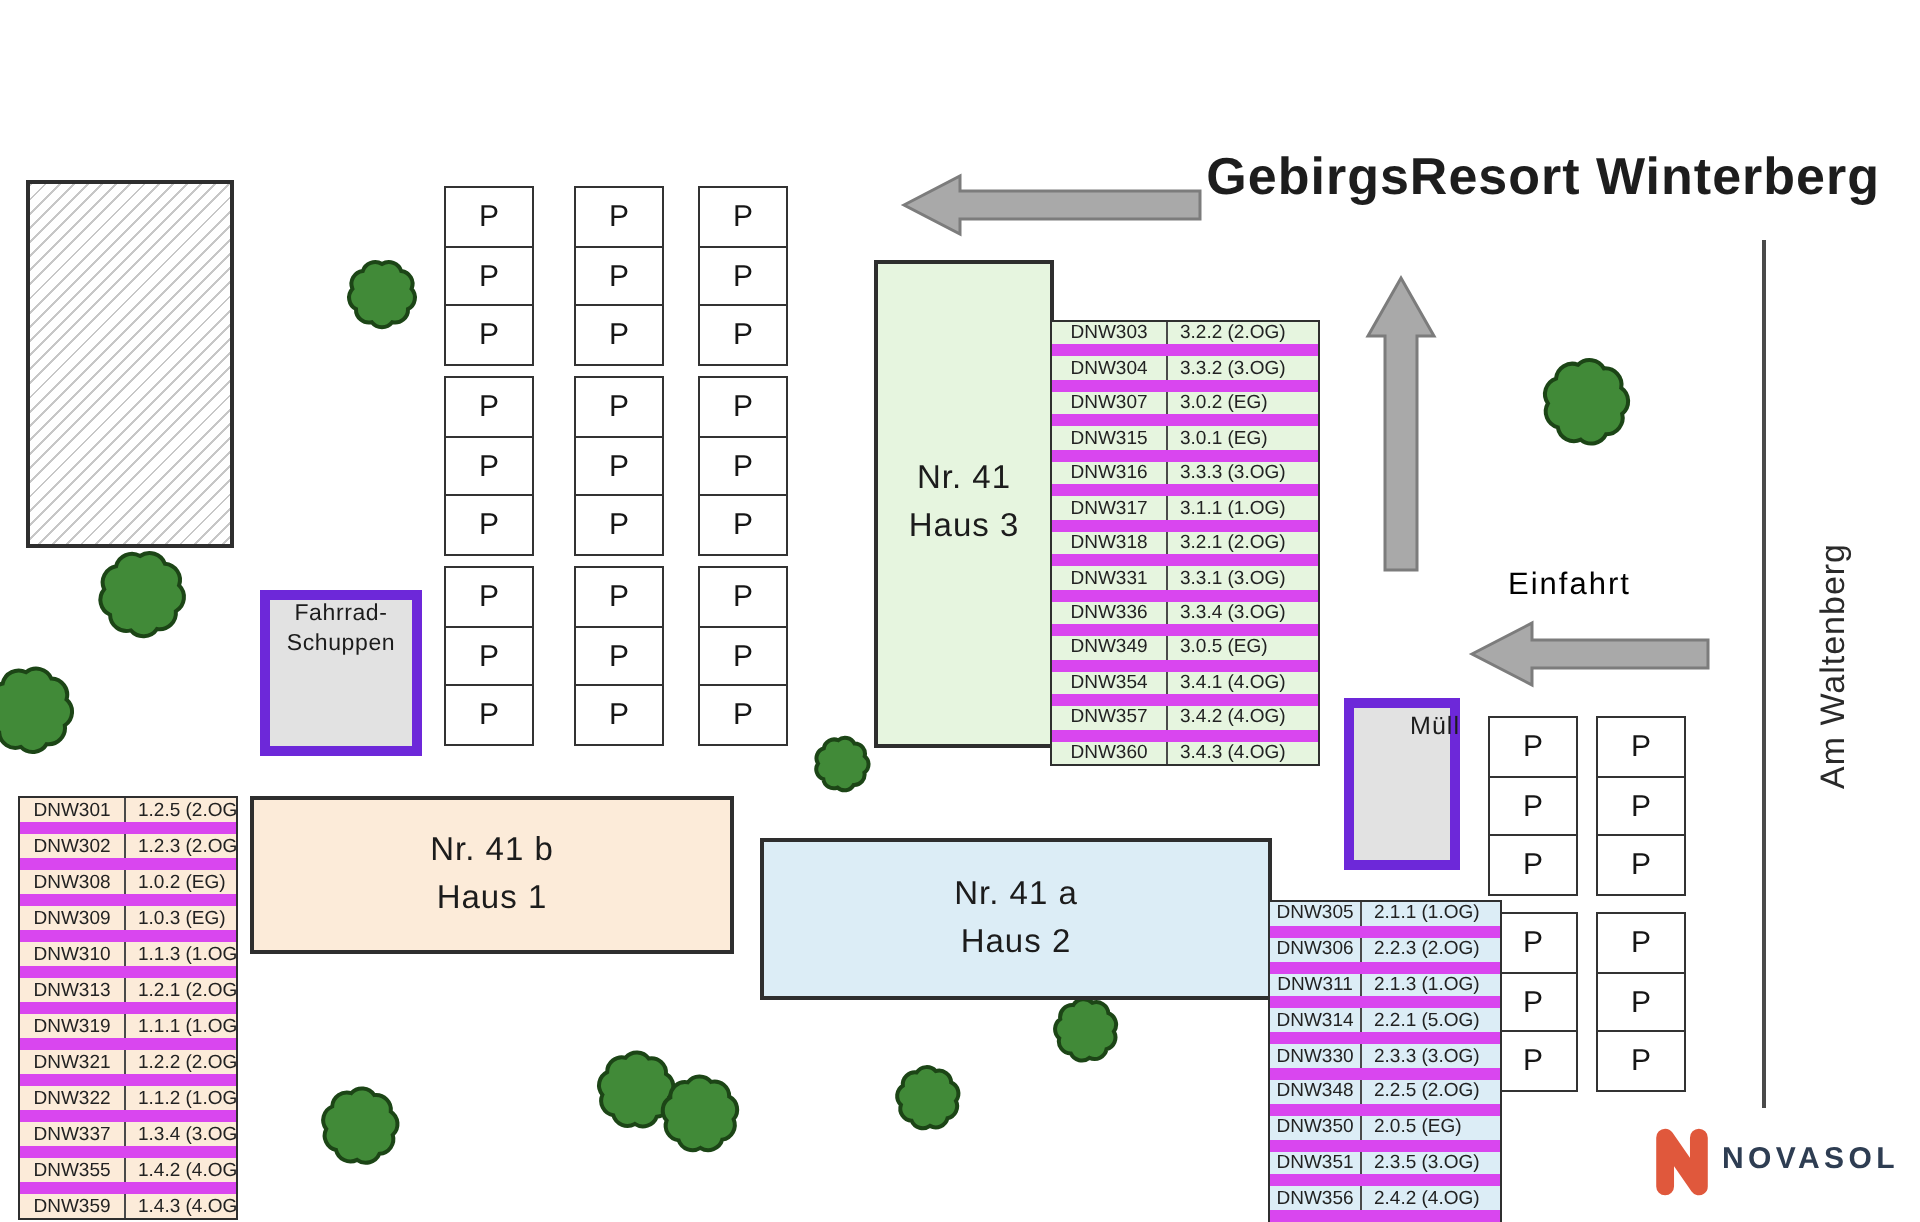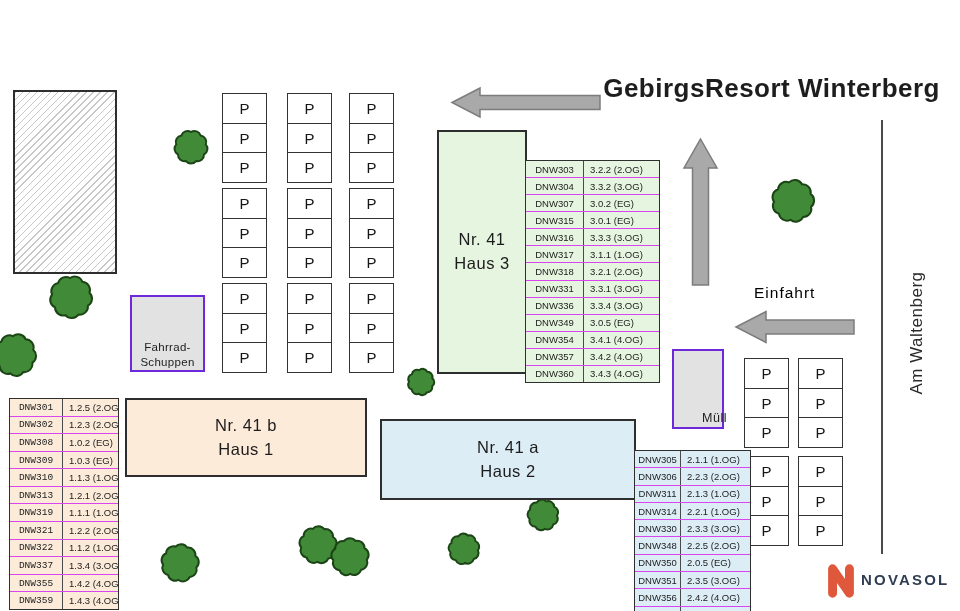--- a/index.html
+++ b/index.html
@@ -15,36 +15,36 @@
     left:13px;top:90px;width:100px;height:180px;border:2px solid #2e2e2e;
     background:repeating-linear-gradient(135deg,#c7c7c7 0 1px,transparent 1px 5px);
   }
   
   .bld{border:2px solid #2e2e2e;display:flex;align-items:center;justify-content:center;text-align:center;}
   .bld-label{white-space:pre-line;font-size:16.5px;line-height:1.45;color:#1c1c1c;letter-spacing:0.5px;}
   .haus3{left:437px;top:130px;width:86px;height:240px;background:var(--haus3-fill);}
   .haus1{left:125px;top:398px;width:238px;height:75px;background:var(--haus1-fill);}
   .haus2{left:380px;top:419px;width:252px;height:77px;background:var(--haus2-fill);z-index:1;}
   
-  .graybox{border:2px solid #6d28d9;background:var(--shed-fill);display:flex;align-items:flex-end;justify-content:center;text-align:center;}
+  .graybox{border:5px solid #6d28d9;background:var(--shed-fill);display:flex;align-items:flex-start;justify-content:center;text-align:center;}
   .fahrrad{left:130px;top:295px;width:71px;height:73px;}
   .fahrrad .bld-label{font-size:11.5px;line-height:1.3;letter-spacing:0.3px;}
   .muell{left:672px;top:349px;width:48px;height:76px;}
   .muell .bld-label{font-size:12.5px;}
   
   .tbl{border:1.5px solid #2f2f2f;display:flex;flex-direction:column;box-sizing:border-box;z-index:2;}
   .tbl-haus3{left:525px;top:160px;width:135px;height:223px;background:var(--haus3-tbl);}
   .tbl-haus1{left:9px;top:398px;width:110px;height:212px;background:var(--haus1-tbl);}
   .tbl-haus2{left:592px;top:450px;width:117px;height:174px;background:var(--haus2-tbl);margin-left:42px;}
-  .t-row{flex:1;display:flex;border-top:1px solid #d946ef;min-height:0;}
+  .t-row{flex:1;display:flex;border-top:6px solid #d946ef;min-height:0;}
   .t-row:first-child{border-top:none;}
   .t-c1,.t-c2{display:flex;align-items:center;font-size:9.5px;color:#222;overflow:hidden;white-space:nowrap;}
   .t-c1{justify-content:center;border-right:1px solid #4a4a4a;}
   .t-c2{padding-left:6px;}
-  .tbl-haus3 .t-c1{width:57px;} .tbl-haus1 .t-c1{width:52px;font-family:Liberation Mono, monospace;} .tbl-haus2 .t-c1{width:45px;}
+  .tbl-haus3 .t-c1{width:57px;} .tbl-haus1 .t-c1{width:52px;} .tbl-haus2 .t-c1{width:45px;}
   .t-c2{flex:1;}
   
   .pgroup{position:absolute;border:1.5px solid #333;box-sizing:border-box;display:flex;flex-direction:column;background:#fff;}
   .pcell{flex:1;display:flex;align-items:center;justify-content:center;font-size:15px;color:#161616;border-top:1.5px solid #333;}
   .pcell:first-child{border-top:none;}
   
   .street-line{left:881px;top:120px;width:2px;height:434px;background:#4a4a4a;}
   .street-name{left:839px;top:320px;width:162px;height:26px;transform:rotate(-90deg);transform-origin:center;
     font-size:17px;color:#2a2a2a;text-align:center;letter-spacing:0.5px;}
   
@@ -195,21 +195,21 @@
       <div class="t-row">
         <div class="t-c1">DNW306</div>
         <div class="t-c2">2.2.3 (2.OG)</div>
       </div>
       <div class="t-row">
         <div class="t-c1">DNW311</div>
         <div class="t-c2">2.1.3 (1.OG)</div>
       </div>
       <div class="t-row">
         <div class="t-c1">DNW314</div>
-        <div class="t-c2">2.2.1 (1.OG)</div>
+        <div class="t-c2">2.2.1 (5.OG)</div>
       </div>
       <div class="t-row">
         <div class="t-c1">DNW330</div>
         <div class="t-c2">2.3.3 (3.OG)</div>
       </div>
       <div class="t-row">
         <div class="t-c1">DNW348</div>
         <div class="t-c2">2.2.5 (2.OG)</div>
       </div>
       <div class="t-row">

